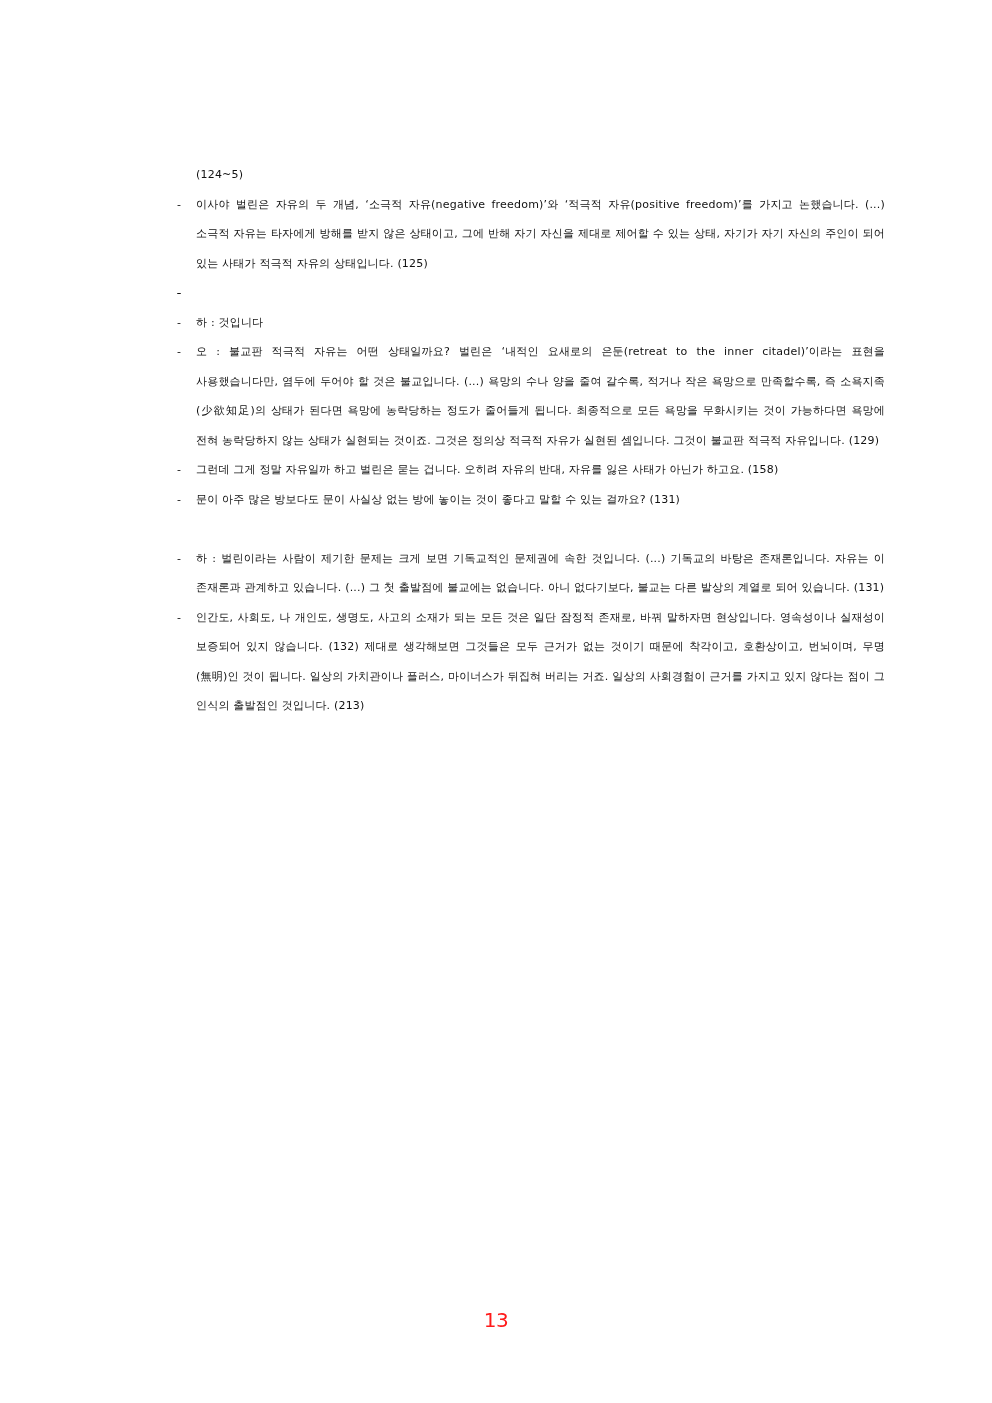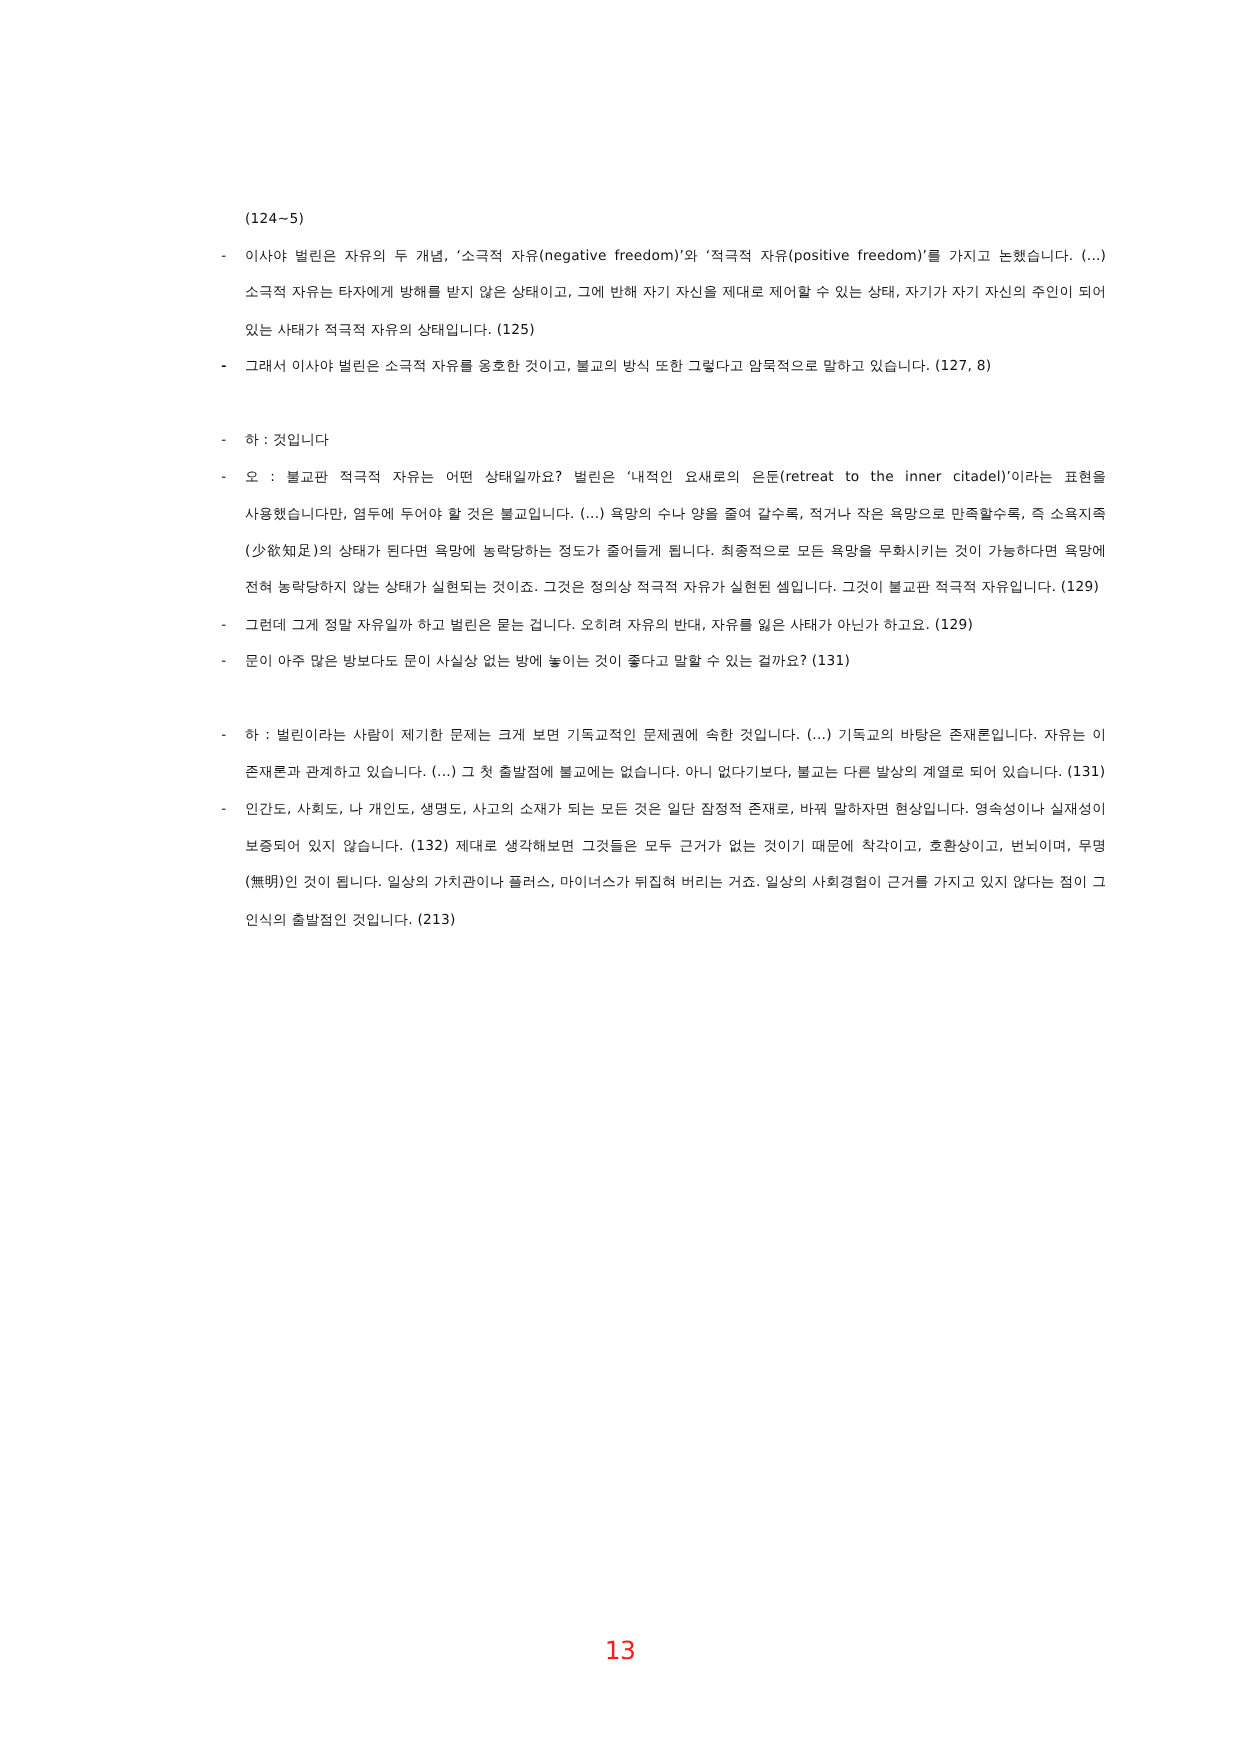--- a/index.html
+++ b/index.html
@@ -70,38 +70,37 @@
   <div class="para">
     <span class="dash">-</span>
   </div>
 
   <div class="para">
     <span class="dash">-</span>
   </div>
 
   <div class="para">
     <span class="dash">-</span>
-    <span>그래서 이사야 벌린은 소극적 자유를 옹호한 것이고, 불교의 방식 또한 그렇다고 암묵적으로 말하고 있습니다. (127, 8)</span>
   </div>
 
   <div class="gap"></div>
 
   <div class="para">
     <span class="dash">-</span>
     <span>하 : 것입니다</span>
   </div>
 
   <div class="para">
     <span class="dash">-</span>
     <span>오 : 불교판 적극적 자유는 어떤 상태일까요? 벌린은 ‘내적인 요새로의 은둔(retreat to the inner citadel)’이라는 표현을 사용했습니다만, 염두에 두어야 할 것은 불교입니다. (...) 욕망의 수나 양을 줄여 갈수록, 적거나 작은 욕망으로 만족할수록, 즉 소욕지족(少欲知足)의 상태가 된다면 욕망에 농락당하는 정도가 줄어들게 됩니다. 최종적으로 모든 욕망을 무화시키는 것이 가능하다면 욕망에 전혀 농락당하지 않는 상태가 실현되는 것이죠. 그것은 정의상 적극적 자유가 실현된 셈입니다. 그것이 불교판 적극적 자유입니다. (129)</span>
   </div>
 
   <div class="para">
     <span class="dash">-</span>
-    <span>그런데 그게 정말 자유일까 하고 벌린은 묻는 겁니다. 오히려 자유의 반대, 자유를 잃은 사태가 아닌가 하고요. (129)</span>
+    <span>그런데 그게 정말 자유일까 하고 벌린은 묻는 겁니다. 오히려 자유의 반대, 자유를 잃은 사태가 아닌가 하고요. (158)</span>
   </div>
 
   <div class="para">
     <span class="dash">-</span>
     <span>문이 아주 많은 방보다도 문이 사실상 없는 방에 놓이는 것이 좋다고 말할 수 있는 걸까요? (131)</span>
   </div>
 
   <div class="gap"></div>
 
   <div class="para">

